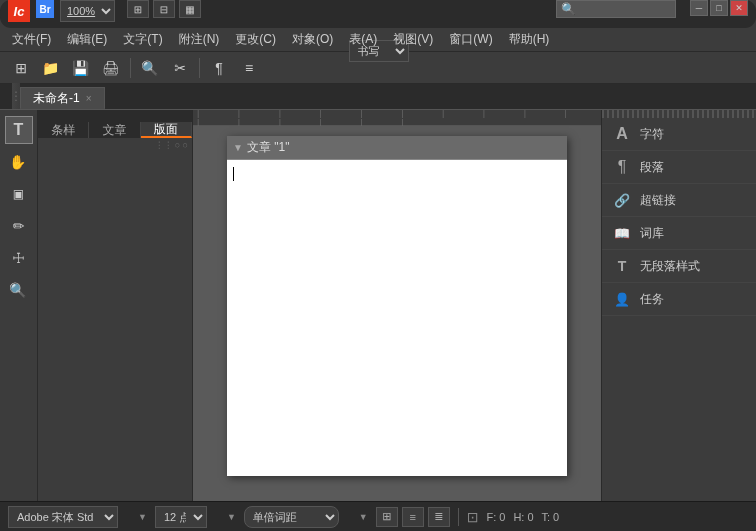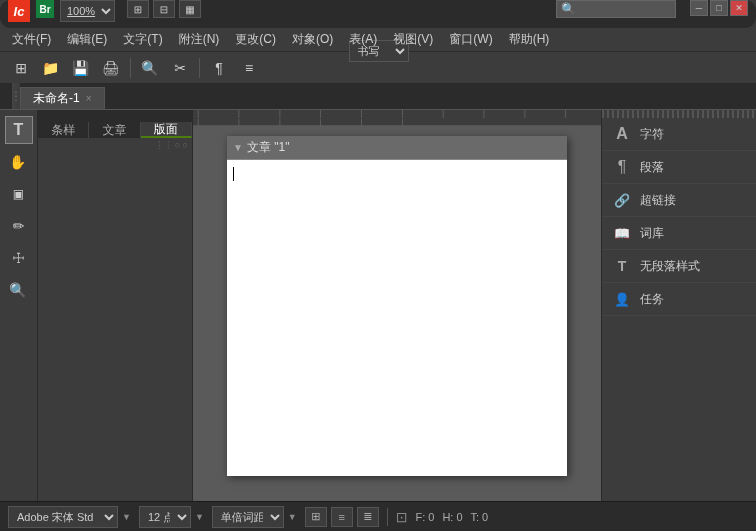--- a/index.html
+++ b/index.html
@@ -28,21 +28,21 @@
       width: 22px; height: 22px;
       background: #e8341c;
       color: white;
       font-size: 13px;
       font-weight: bold;
       display: flex; align-items: center; justify-content: center;
       font-style: italic;
     }
     .title-bar-br {
       width: 18px; height: 18px;
-      background: #15803d;
+      background: #3b82f6;
       color: white;
       font-size: 10px;
       font-weight: bold;
       display: flex; align-items: center; justify-content: center;
     }
     .title-bar-zoom {
       display: flex; align-items: center; gap: 2px;
       color: #ccc;
       font-size: 12px;
       text-decoration: underline;
@@ -237,21 +237,21 @@
       display: flex; align-items: center; justify-content: center;
       font-size: 12px;
       color: #aaa;
       cursor: pointer;
       border-right: 1px solid #444;
       margin-top: 12px;
     }
     .style-tab.active {
       background: #3c3c3c;
       color: #fff;
-      border-bottom: 2px solid #4d7c0f;
+      border-bottom: 2px solid #f97316;
     }
     .style-panel-content {
       flex: 1;
       padding: 4px;
     }
     .style-no-para {
       font-size: 12px;
       color: #aaa;
       padding: 6px 4px;
     }
@@ -361,21 +361,21 @@
     .status-bar {
       display: flex;
       align-items: center;
       background: #2b2b2b;
       height: 30px;
       padding: 0 8px;
       gap: 8px;
       border-top: 1px solid #1a1a1a;
     }
     .status-font-select {
-      display: flex; align-items: center; gap: 4px;
+      display: flex; align-items: center; gap: 20px;
     }
     .status-select {
       background: #3c3c3c;
       color: #ccc;
       border: 1px solid #555;
       font-size: 11px;
       padding: 2px 4px;
       height: 22px;
     }
     .status-sep {
@@ -561,21 +561,21 @@
     </select>
     <span style="color:#888; font-size:9px;">▼</span>
   </div>
   <div class="status-font-select">
     <select class="status-select" style="width:52px;">
       <option>12 点</option>
     </select>
     <span style="color:#888; font-size:9px;">▼</span>
   </div>
   <div class="status-font-select">
-    <select class="status-select" style="width:72px;">
+    <select class="status-select" style="width:95px;border-radius:8px;">
       <option>单倍词距</option>
     </select>
     <span style="color:#888; font-size:9px;">▼</span>
   </div>
   <div class="status-icons">
     <div class="status-icon-btn">⊞</div>
     <div class="status-icon-btn">≡</div>
     <div class="status-icon-btn">≣</div>
   </div>
   <div class="status-sep"></div>

